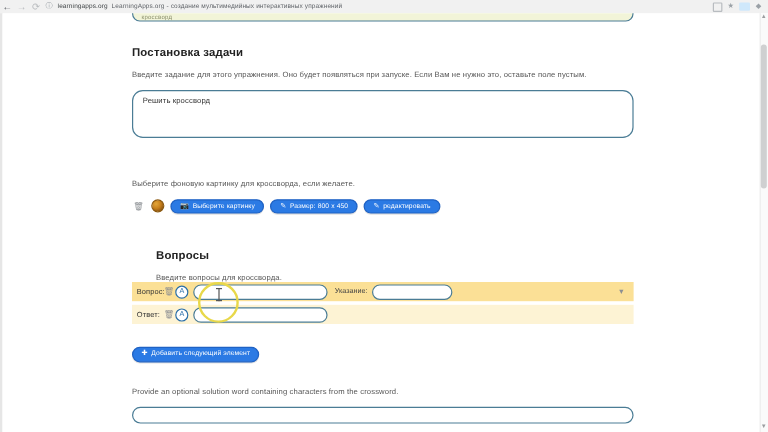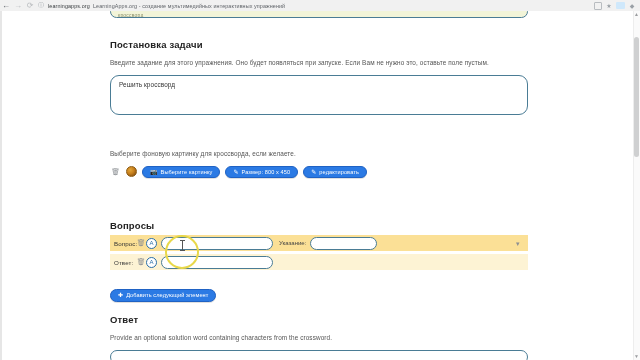--- a/index.html
+++ b/index.html
@@ -196,21 +196,21 @@
             <span class="g">✎</span>
             <span>Размер: 800 x 450</span>
           </span>
           <span class="btn">
             <span class="g">✎</span>
             <span>редактировать</span>
           </span>
         </div>
       </div>
 
-      <div class="content" style="top:209px;">
+      <div class="content" style="top:197px;margin-left:20px;">
         <h2 class="sec">Вопросы</h2>
         <p class="hint" style="margin-top:9px;">Введите вопросы для кроссворда.</p>
       </div>
 
       <div class="qrow" style="top:224px;width:418px;height:16px;background:#fbe096;padding:0 4px;">
         <span class="rlabel">Вопрос:</span>
         <span class="trash">🗑</span>
         <span class="circ-a">A</span>
         <span class="inp" style="width:112px;margin-left:4px;">
           <span></span>
@@ -233,21 +233,20 @@
       <span class="chev" style="left:514px;top:229px;">▾</span>
 
       <div style="position:absolute;left:108px;top:272px;">
         <span class="btn" style="height:13px;border-radius:8px;">
           <span class="g">✚</span>
           <span>Добавить следующий элемент</span>
         </span>
       </div>
 
       <div class="content" style="top:303px;">
-        <h2 class="sec">Ответ</h2>
         <p class="hint" style="margin-top:9px;">Provide an optional solution word containing characters from the crossword.</p>
         <div class="inp" style="margin-top:8px;width:418px;height:14px;">
           <span></span>
         </div>
       </div>
 
       <div class="hl-circle" style="left:163px;top:224px;"></div>
       <div class="ibeam" style="left:178px;top:229px;">
           <i></i>
         </div>

